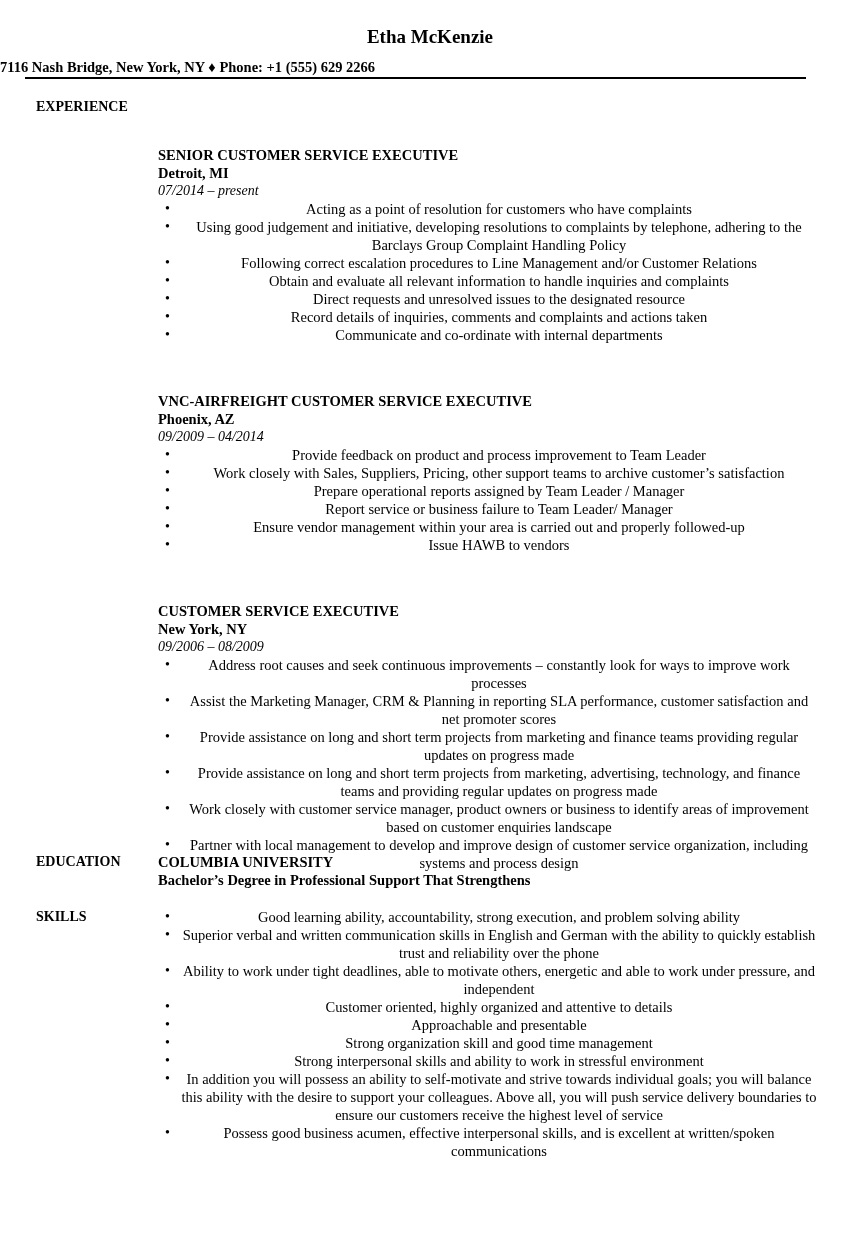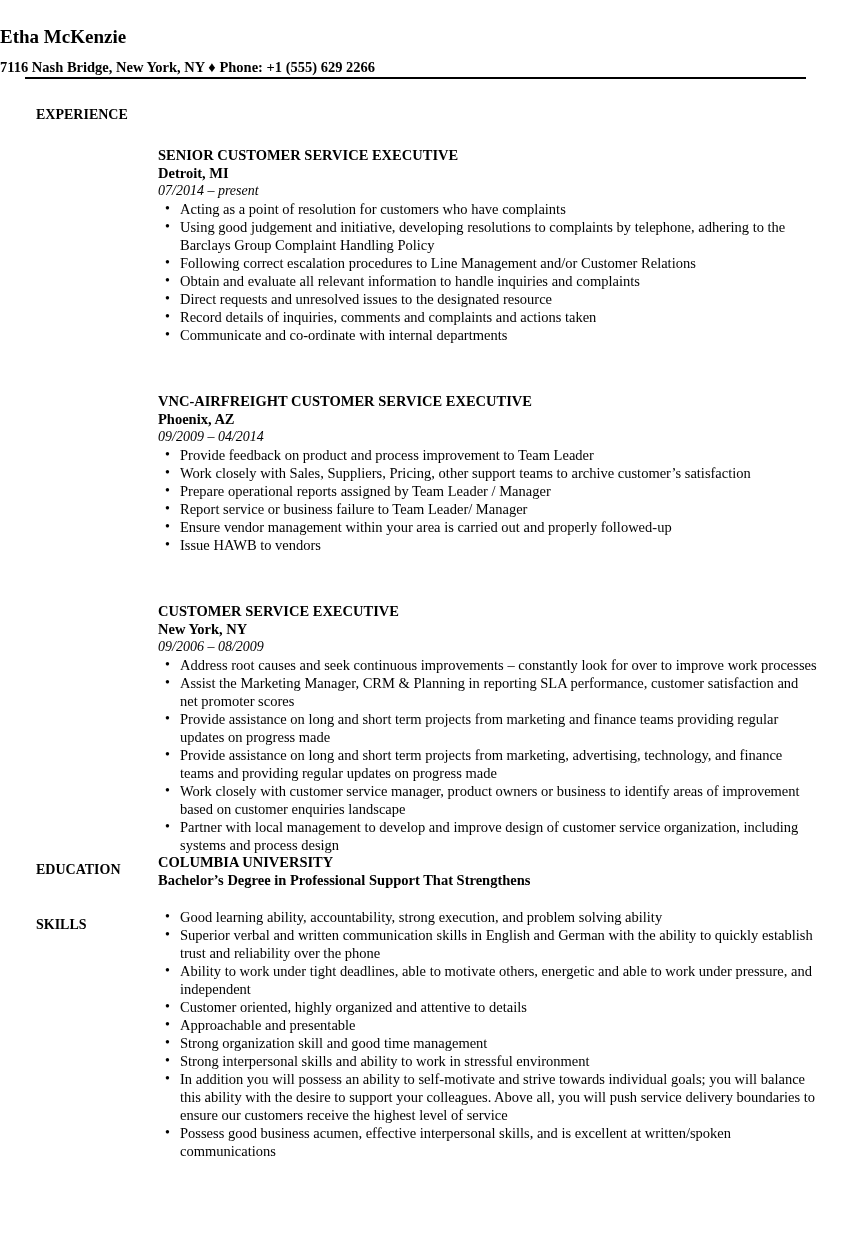--- a/index.html
+++ b/index.html
@@ -3,39 +3,39 @@
 <meta charset="utf-8">
 <style>
   html, body { margin: 0; padding: 0; background: #ffffff; }
   body {
     width: 860px; height: 1240px; overflow: hidden;
     font-family: "Liberation Serif", "DejaVu Serif", serif;
     color: #000; font-size: 14.5px; line-height: 18px;
   }
   .page { position: relative; width: 860px; height: 1240px; }
   .name {
-    position: absolute; top: 25px; left: 0; width: 860px; 
+    position: absolute; top: 25px; left: 0; width: 860px; text-align: center;
     font-weight: bold; font-size: 19px; line-height: 24px;
   }
   .contact {
     position: absolute; top: 58px; left: 0; width: 860px; text-align: left;
     font-weight: bold; font-size: 14.5px; line-height: 18px;
   }
   .rule {
     position: absolute; top: 77px; left: 25px; width: 781px; height: 2px; background: #000;
   }
   .section { position: absolute; left: 0; width: 860px; }
   .section-label {
-    position: absolute; left: 36px; top: 8px; font-weight: bold; font-size: 14px;
+    position: absolute; left: 36px; top: 0; font-weight: bold; font-size: 14px;
   }
   .section-body { position: absolute; left: 158px; top: 0; width: 660px; }
   .job-title { font-weight: bold; font-size: 14.5px; }
   .job-loc { font-weight: bold; font-size: 14.5px; }
   .job-date { font-size: 14px; font-style: italic; }
-  ul { margin: 0; padding: 0; list-style: none; }
+  ul { margin: 0; padding: 0; list-style: none; text-align: center; }
   li { position: relative; padding-left: 22px; }
   li::before {
     content: "\2022"; position: absolute; left: 7px; top: 0; font-size: 14px;
   }
   .job { margin-bottom: 20px; margin-top: 48px; }
   .skills-list { margin-left: 0; }
 </style>
 </head>
 <body>
 
@@ -75,21 +75,21 @@
           <li>Ensure vendor management within your area is carried out and properly followed-up</li>
           <li>Issue HAWB to vendors</li>
         </ul>
       </div>
 
       <div class="job">
         <div class="job-title">CUSTOMER SERVICE EXECUTIVE</div>
         <div class="job-loc">New York, NY</div>
         <div class="job-date">09/2006 – 08/2009</div>
         <ul>
-          <li>Address root causes and seek continuous improvements – constantly look for over to improve work processes</li>
+          <li>Address root causes and seek continuous improvements – constantly look for ways to improve work processes</li>
           <li>Assist the Marketing Manager, CRM &amp; Planning in reporting SLA performance, customer satisfaction and net promoter scores</li>
           <li>Provide assistance on long and short term projects from marketing and finance teams providing regular updates on progress made</li>
           <li>Provide assistance on long and short term projects from marketing, advertising, technology, and finance teams and providing regular updates on progress made</li>
           <li>Work closely with customer service manager, product owners or business to identify areas of improvement based on customer enquiries landscape</li>
           <li>Partner with local management to develop and improve design of customer service organization, including systems and process design</li>
         </ul>
       </div>
 
     </div>
   </div>

